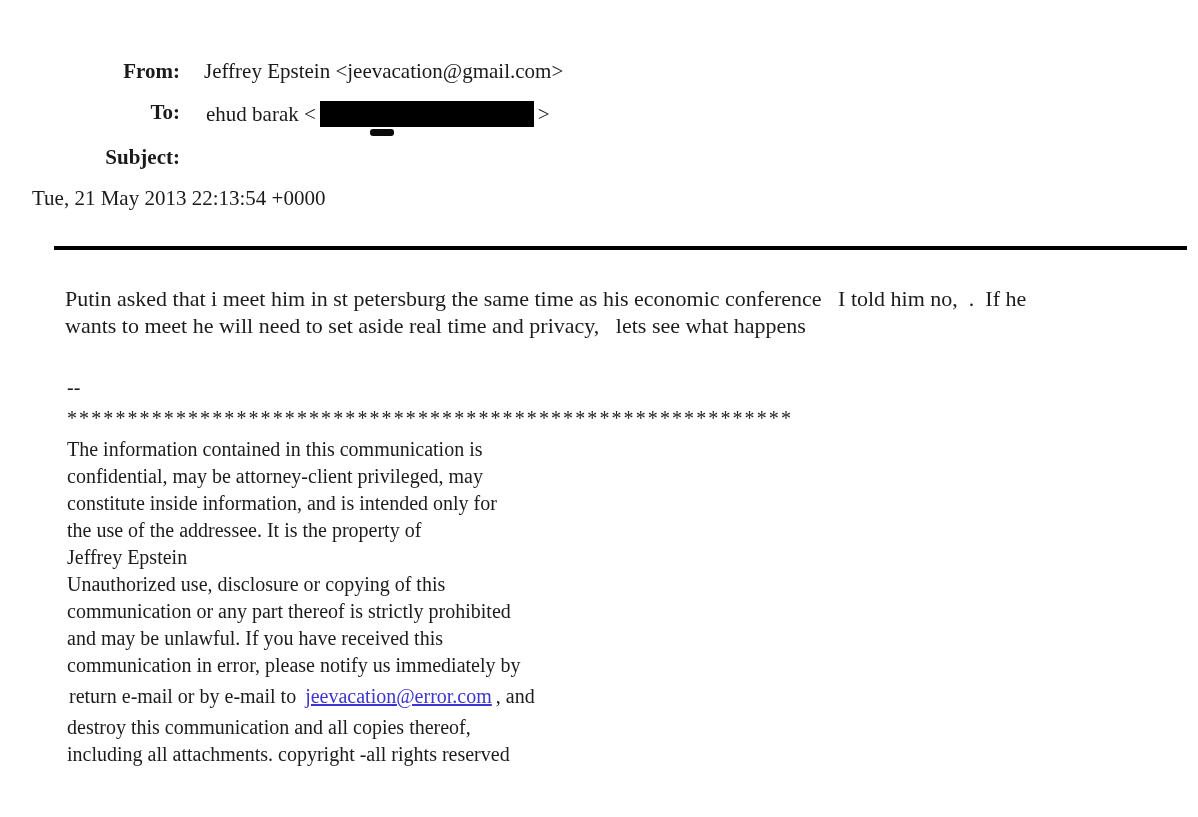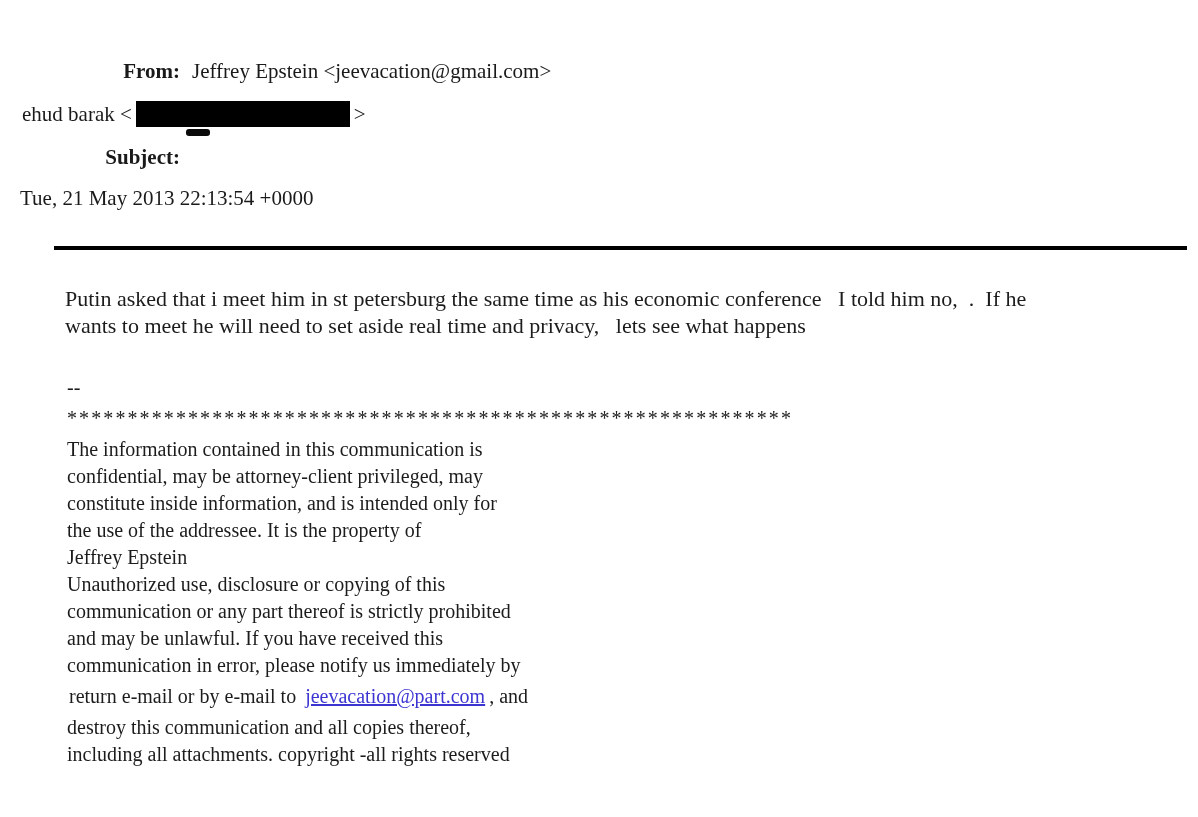--- a/index.html
+++ b/index.html
@@ -21,21 +21,21 @@
   
   .email-header { font-size: 21px; }
   .header-row { display: flex; line-height: 33px; }
   .header-label {
     width: 172px;
     text-align: right;
     font-weight: bold;
     flex: 0 0 172px;
     white-space: pre;
   }
-  .header-value { margin-left: 8px; white-space: pre; }
+  .header-value { margin-left: 20px; white-space: pre; }
   .to-value { display: flex; align-items: flex-end; }
   .redaction-wrap { position: relative; display: inline-block; }
   .redaction-bar {
     display: inline-block;
     width: 214px;
     height: 26px;
     background: #000000;
     vertical-align: -6px;
   }
   .redaction-smudge {
@@ -86,20 +86,21 @@
 <body>
 
 <div class="page">
 
   <div class="email-header">
     <div class="header-row">
       <span class="header-label">From:</span>
       <span class="header-value">Jeffrey Epstein &lt;jeevacation@gmail.com&gt;</span>
     </div>
     <div class="header-row">
+      <span class="header-label">To:</span>
       <span class="header-value to-value"><span>ehud barak &lt;</span><span class="redaction-wrap"><span class="redaction-bar"></span><span class="redaction-smudge"></span></span><span>&gt;</span></span>
     </div>
     <div class="header-row">
       <span class="header-label">Subject:</span>
       <span class="header-value"></span>
     </div>
     <div class="header-row">
       <span class="header-value">Tue, 21 May 2013 22:13:54 +0000</span>
     </div>
   </div>
@@ -114,18 +115,18 @@
     <div class="sig-asterisks">************************************************************</div>
     <div class="sig-disclaimer">The information contained in this communication is
 confidential, may be attorney-client privileged, may
 constitute inside information, and is intended only for
 the use of the addressee. It is the property of
 Jeffrey Epstein
 Unauthorized use, disclosure or copying of this
 communication or any part thereof is strictly prohibited
 and may be unlawful. If you have received this
 communication in error, please notify us immediately by</div>
-    <div class="sig-link-line"><span>return e-mail or by e-mail to </span><a class="email-link" style="color: rgb(60, 53, 210);">jeevacation@part.com</a><span>, and</span></div>
+    <div class="sig-link-line"><span>return e-mail or by e-mail to </span><a class="email-link" style="color: rgb(60, 53, 210);">jeevacation@error.com</a><span>, and</span></div>
     <div class="sig-disclaimer">destroy this communication and all copies thereof,
 including all attachments. copyright -all rights reserved</div>
   </div>
 
 </div>
 
 </body></html>

